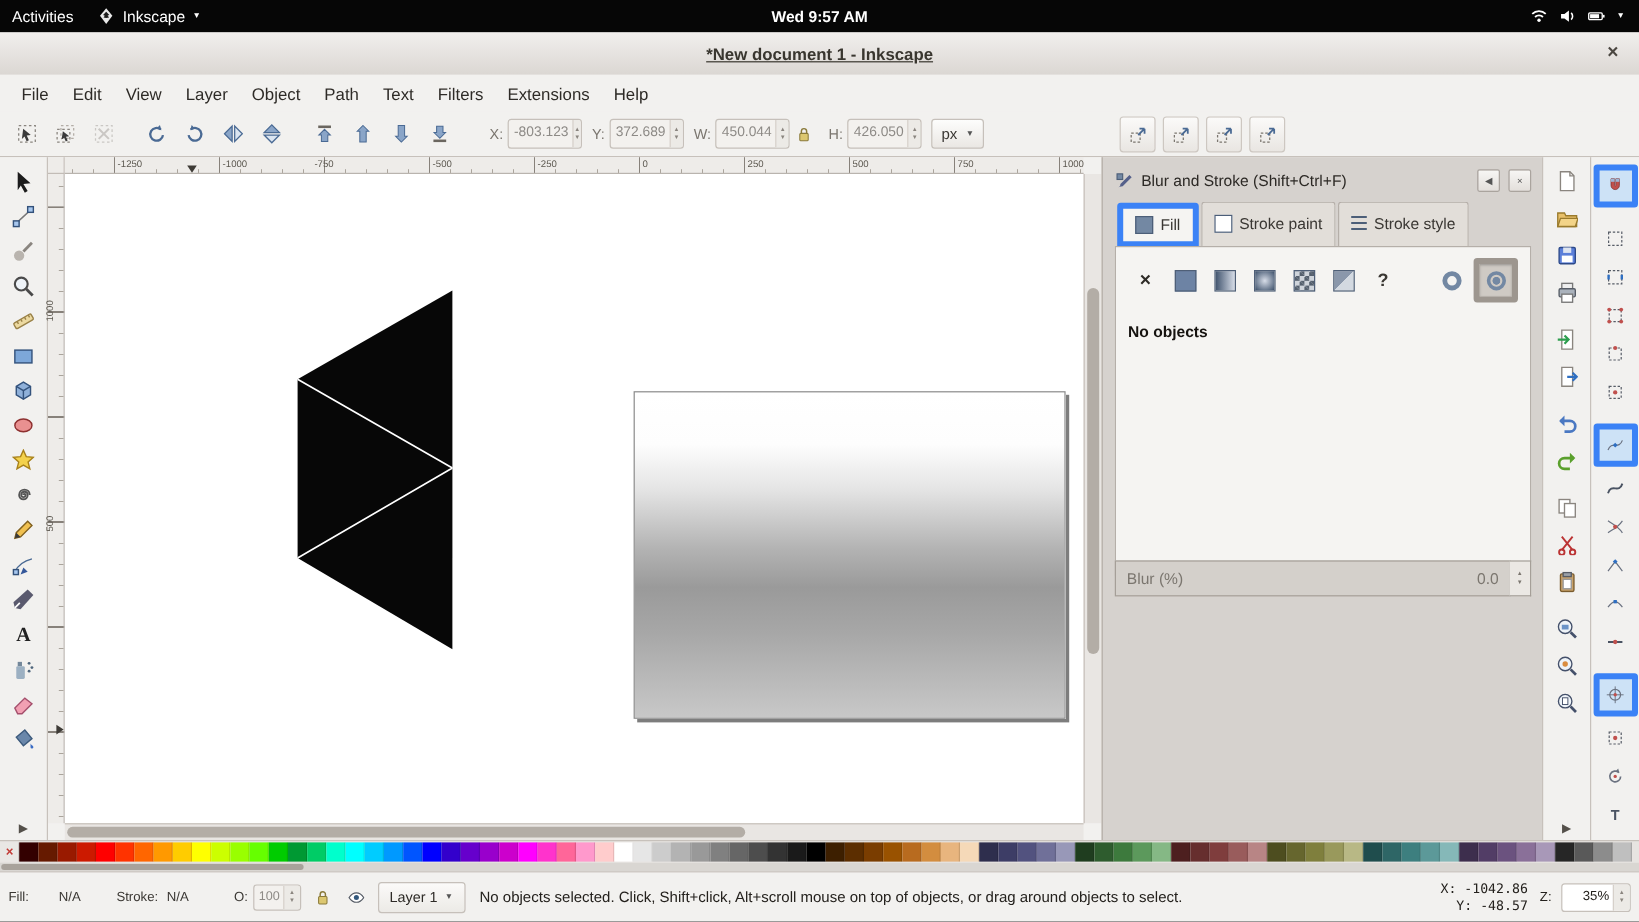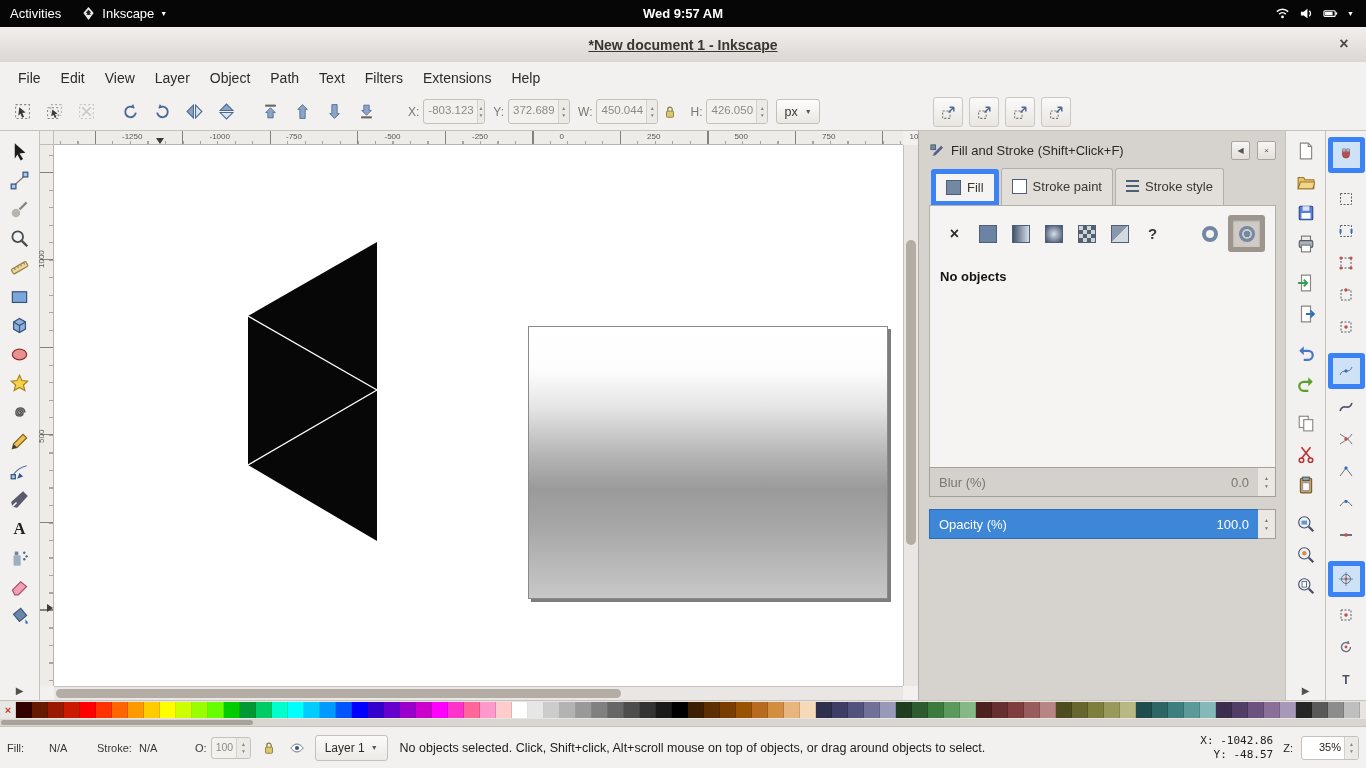--- a/index.html
+++ b/index.html
@@ -50,21 +50,21 @@
   .toolbtn{width:30px;height:29px;display:flex;align-items:center;justify-content:center;border-radius:3px;flex:0 0 auto;}
   .toolbtn .ic{width:19px;height:19px;}
   .expander{margin-top:auto;margin-bottom:4px;color:#54504a;font-size:10px;}
 
   
   .canvas-wrap{position:absolute;left:40px;top:131px;width:878px;height:569px;background:#f2f1ef;}
   .ruler-corner{position:absolute;left:0;top:0;width:14px;height:14px;background:#eeece9;border-right:1px solid #c2bcb6;border-bottom:1px solid #c2bcb6;box-sizing:border-box;}
   .ruler-top{position:absolute;left:14px;top:0;width:849px;height:14px;background-color:#eeece9;border-bottom:1px solid #b9b4ae;box-sizing:border-box;
     background-image:repeating-linear-gradient(90deg,#87817a 0 1px,transparent 1px 87.5px),repeating-linear-gradient(90deg,#aaa49c 0 1px,transparent 1px 17.5px);
     background-size:100% 14px,100% 4px;background-position:41px 0,6px 10px;background-repeat:no-repeat;}
-  .rnum{position:absolute;top:1px;font-size:8px;color:#5c5850;margin-left:24px;}
+  .rnum{position:absolute;top:1px;font-size:8px;color:#5c5850;}
   .ruler-left{position:absolute;left:0;top:14px;width:14px;height:541px;background-color:#eeece9;border-right:1px solid #b9b4ae;box-sizing:border-box;
     background-image:repeating-linear-gradient(180deg,#87817a 0 1px,transparent 1px 87.5px),repeating-linear-gradient(180deg,#aaa49c 0 1px,transparent 1px 17.5px);
     background-size:14px 100%,4px 100%;background-position:0 27px,right 0 top 10px;background-repeat:no-repeat;}
   .rnumv{position:absolute;left:1px;font-size:8px;color:#5c5850;transform:rotate(-90deg);transform-origin:2px 6px;white-space:nowrap;}
   .rmark-h{position:absolute;left:102px;top:7px;width:0;height:0;border-left:4px solid transparent;border-right:4px solid transparent;border-top:6px solid #3e3b36;}
   .rmark-v{position:absolute;top:459px;left:7px;width:0;height:0;border-top:4px solid transparent;border-bottom:4px solid transparent;border-left:6px solid #3e3b36;}
   .canvas{position:absolute;left:14px;top:14px;width:849px;height:541px;background:#ffffff;overflow:hidden;}
   .shape-svg{position:absolute;left:0;top:0;}
   .page-rect{position:absolute;left:474px;top:181px;width:358px;height:271px;border:1px solid #8a8a8a;box-shadow:3px 3px 0 rgba(45,45,45,.62);
     background:linear-gradient(180deg,#ffffff 0%,#fdfdfd 16%,#e4e4e4 30%,#b3b3b3 48%,#9a9a9a 60%,#a7a7a7 74%,#c8c8c8 100%);}
@@ -730,21 +730,21 @@
     <div class="hscroll">
         <div class="thumb"></div>
       </div>
   </div>
 
   <div class="dock">
     <div class="fs-head">
       <svg class="ic" viewBox="0 0 16 16">
           <use href="#s-fsdialog"></use>
         </svg>
-      <span class="fs-title">Fill and Stroke (Shift+Click+F)</span>
+      <span class="fs-title">Blur and Stroke (Shift+Ctrl+F)</span>
       <span class="fs-mini">◀</span>
       <span class="fs-mini">×</span>
     </div>
     <div class="fs-tabs" id="fs-tabs">
         <div class="fs-tab active">
           <span class="tabico ti0"></span>
           <span>Fill</span>
         </div>
         <div class="fs-tab">
           <span class="tabico ti1"></span>
@@ -785,30 +785,20 @@
           <div class="pbtn active">
             <span class="pk pk-nonzero"></span>
           </div>
         </div>
       <div class="fs-msg">No objects</div>
     </div>
     <div class="fs-slider fs-blur">
       <div class="trough">
         <span>Blur (%)</span>
         <span>0.0</span>
-      </div>
-      <div class="spincol">
-        <span>▲</span>
-        <span>▼</span>
-      </div>
-    </div>
-    <div class="fs-slider fs-opacity">
-      <div class="trough">
-        <span>Opacity (%)</span>
-        <span>100.0</span>
       </div>
       <div class="spincol">
         <span>▲</span>
         <span>▼</span>
       </div>
     </div>
   </div>
 
   <div class="cmdbar">
     <div style="display:flex;flex-direction:column;align-items:center" id="cmdlist">

